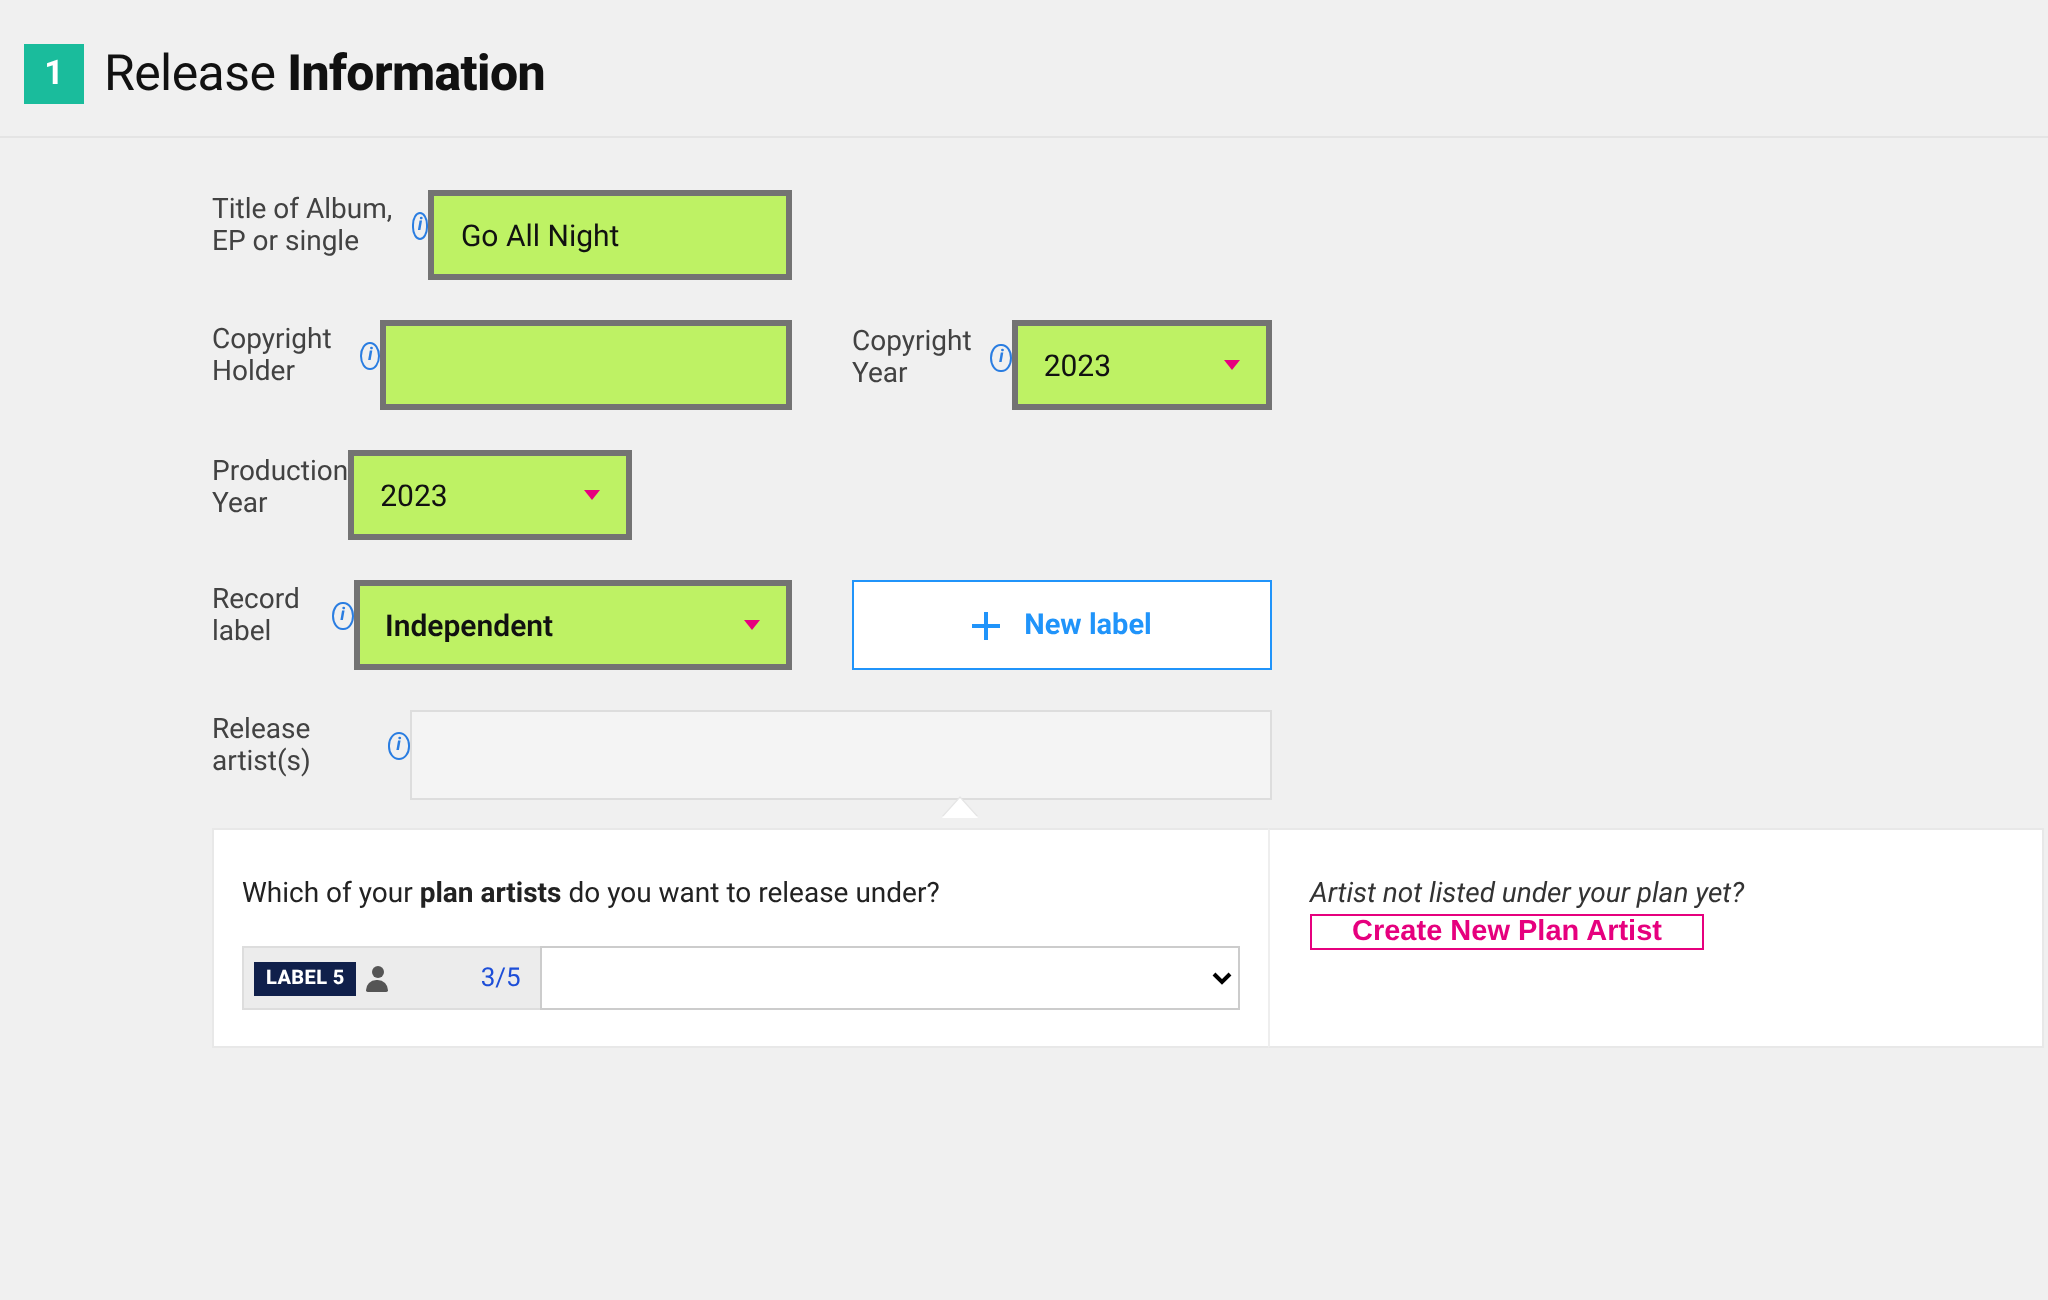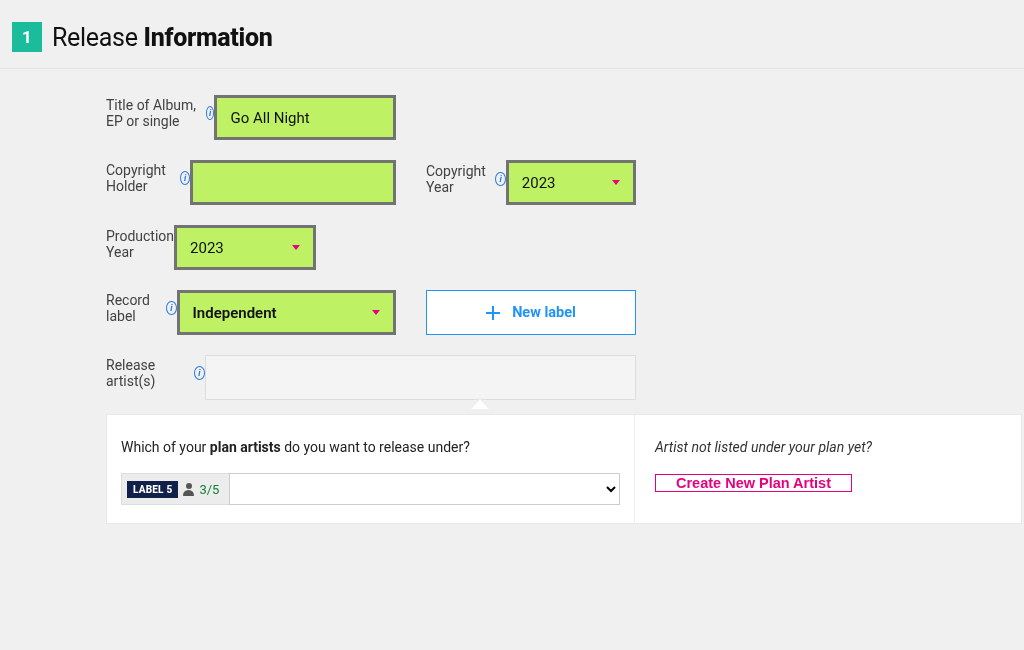--- a/index.html
+++ b/index.html
@@ -186,34 +186,33 @@
   }
   .person-icon::before {
     content: ""; position: absolute; top: 0; left: 2.5px;
     width: 6px; height: 6px; background: #555; border-radius: 50%;
   }
   .person-icon::after {
     content: ""; position: absolute; bottom: 0; left: 0;
     width: 11px; height: 6px; background: #555;
     border-radius: 6px 6px 1px 1px;
   }
-  .count-text { font-size: 13px; color: #15803d; }
+  .count-text { font-size: 13px; color: #1d4ed8; margin-left: 41px; }
   .native-select {
     flex: 1;
     border: 1px solid #ccc;
     background: #fff;
     font-family: inherit;
     font-size: 13px;
     padding: 0 6px;
   }
   .not-listed {
     font-style: italic;
     font-size: 14px;
     color: #333;
-    margin-bottom: 18px;
   }
   .create-artist-btn {
     border: 1px solid #e6007e;
     color: #e6007e;
     background: #fff;
     font-weight: 700;
     font-size: 14.5px;
     padding: 0 20px;
     cursor: pointer;
   }

